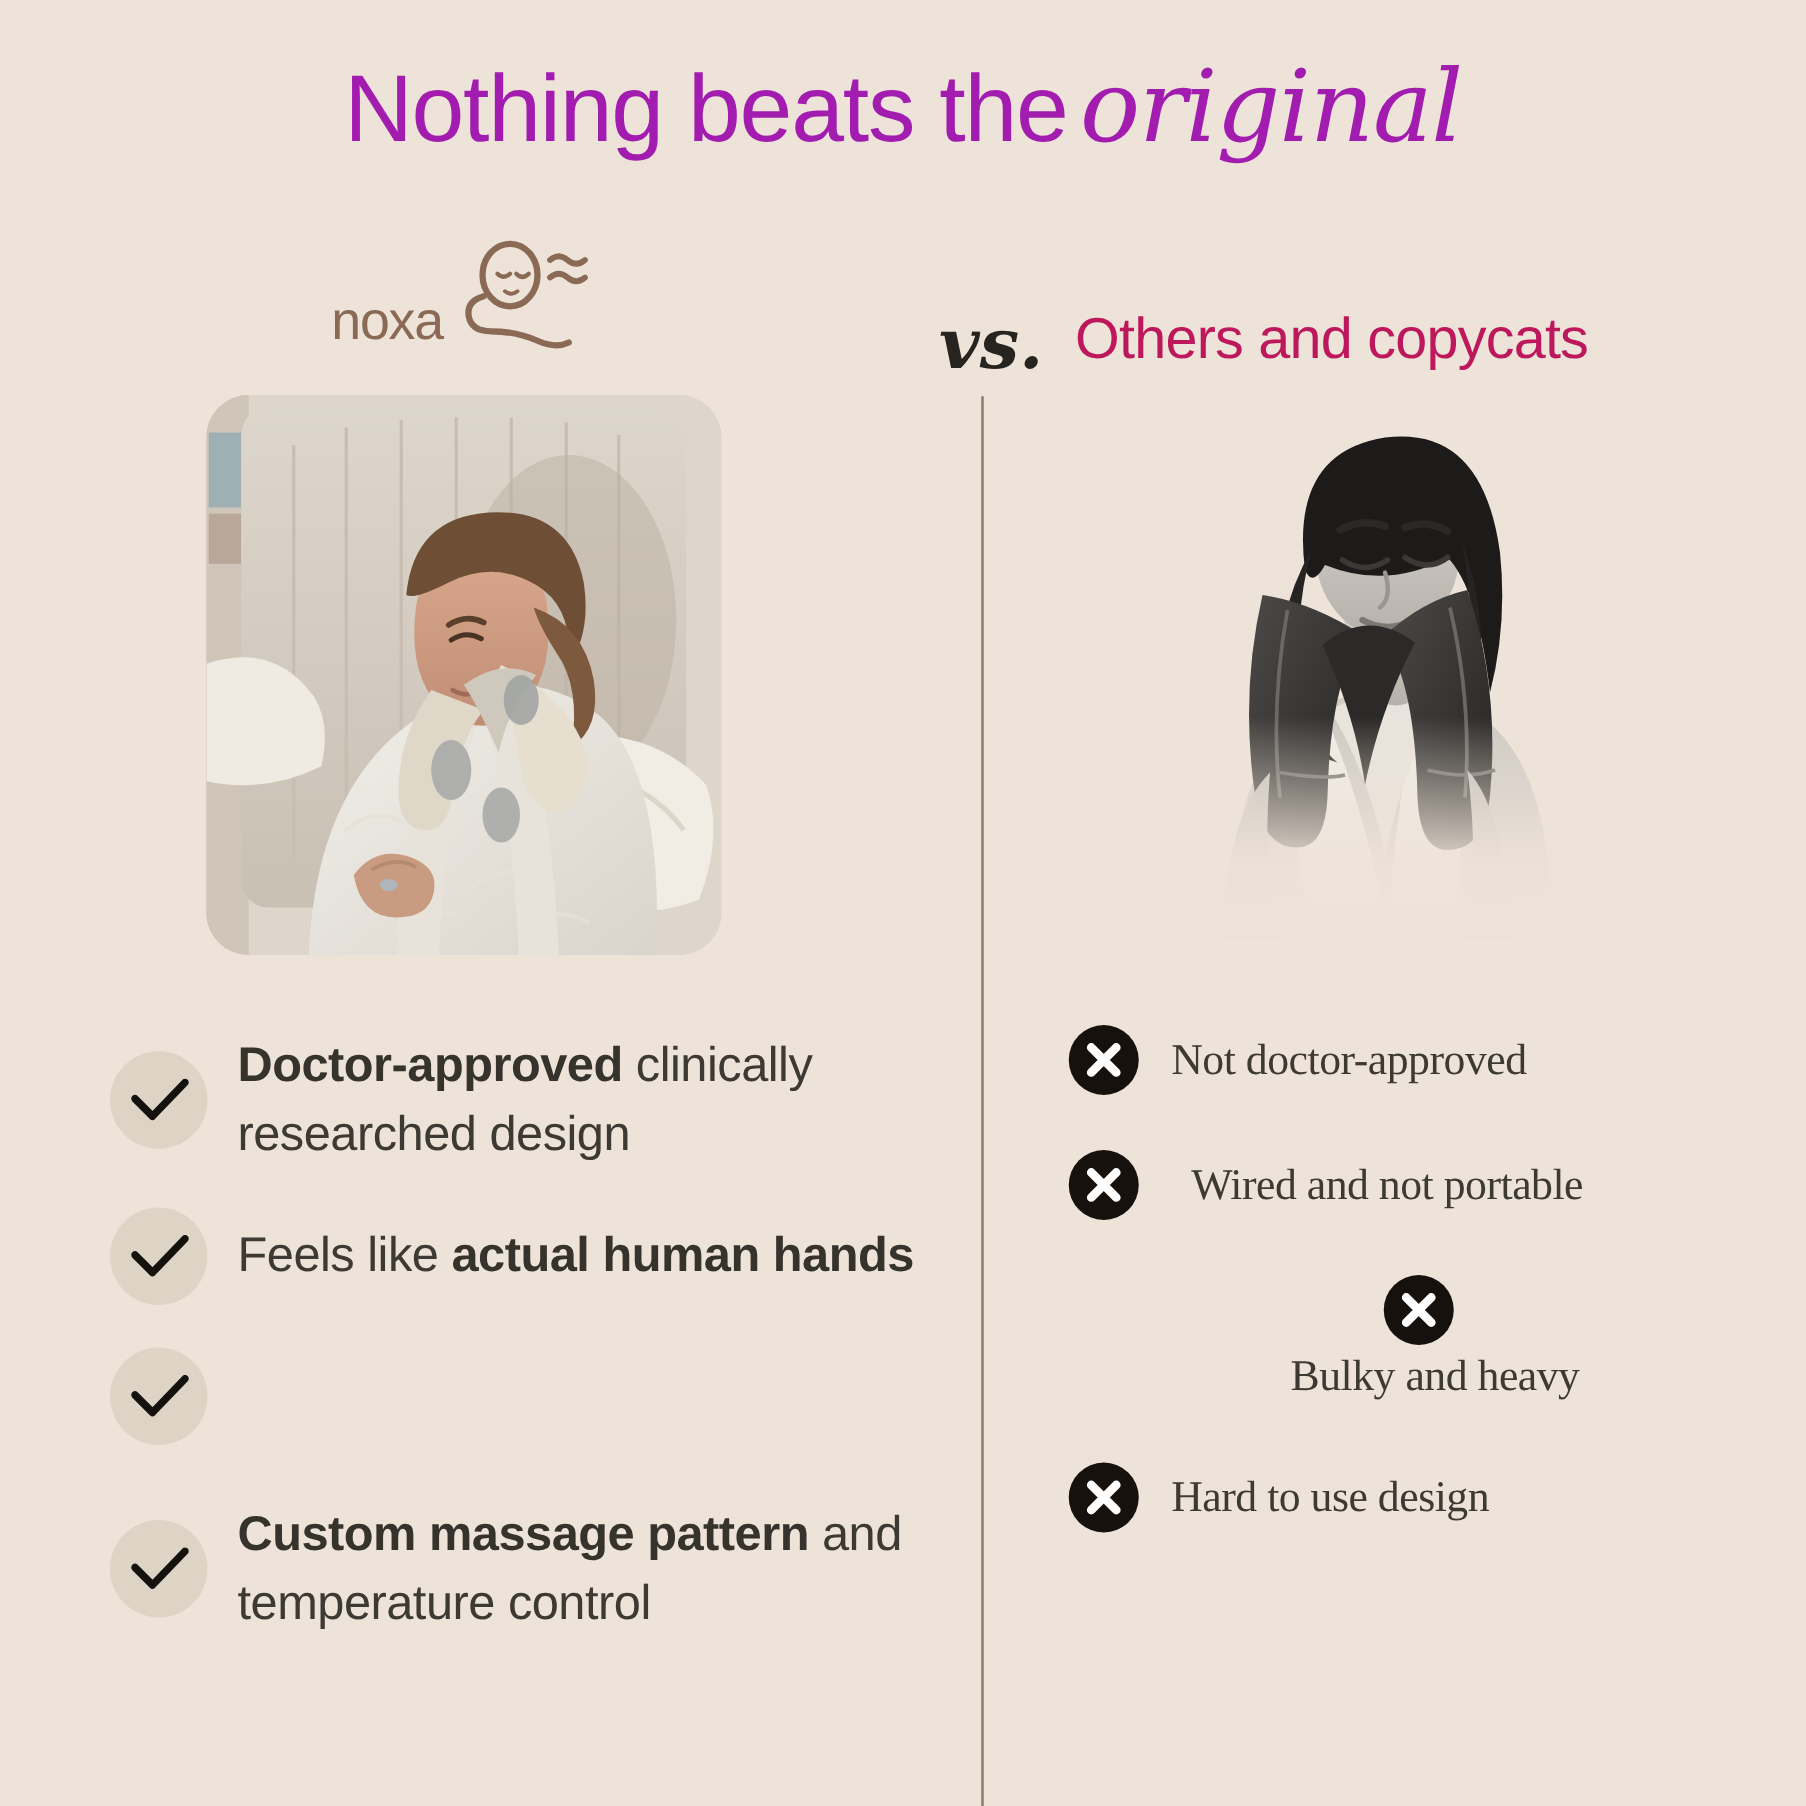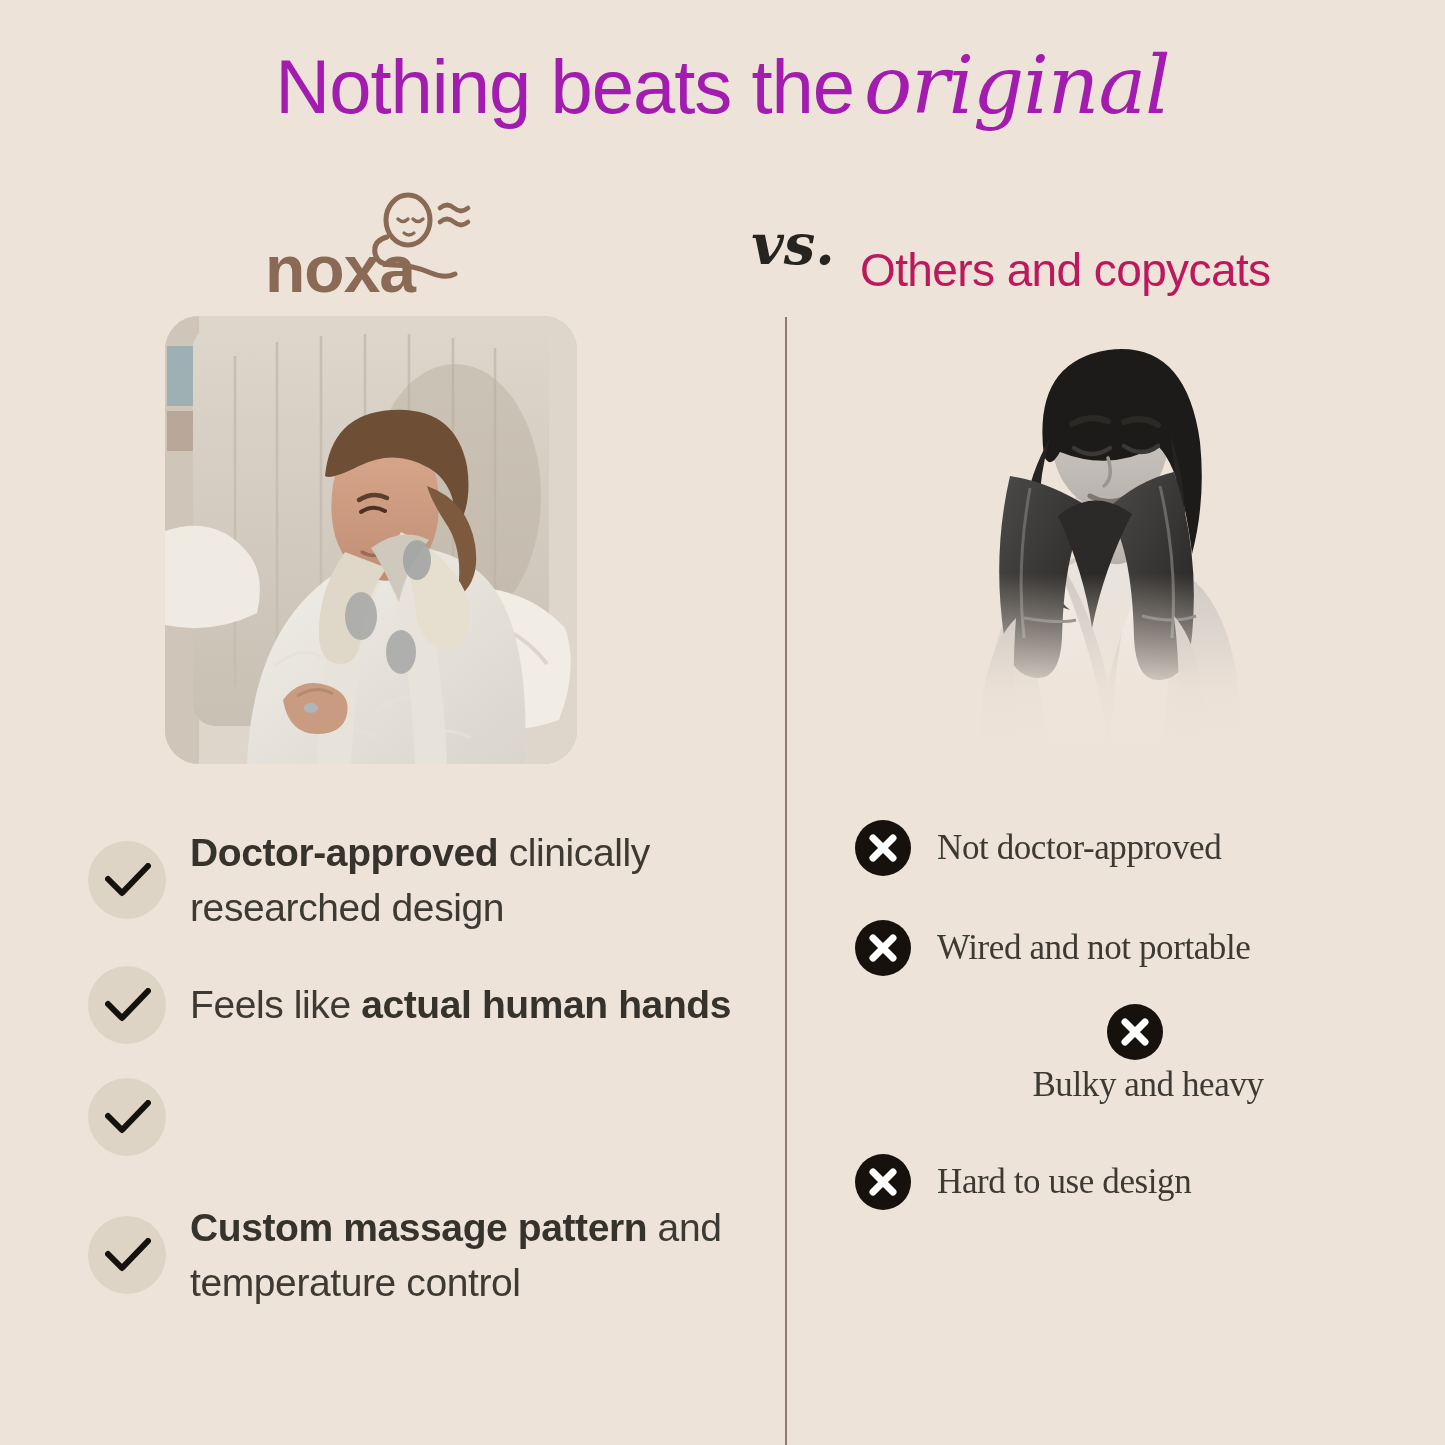--- a/index.html
+++ b/index.html
@@ -73,32 +73,32 @@
     position: absolute;
     left: 105px;
     top: 0px;
     width: 120px;
     height: 90px;
   }
   .logo-word {
     position: absolute;
     left: 0px;
     top: 44px;
-    font-size: 66px;
+    font-size: 43px;
     line-height: 1;
-    font-weight: 700;
+    font-weight: 400;
     color: #8a6a55;
     letter-spacing: -1px;
     font-family: "Liberation Sans", sans-serif;
   }
 
   .vs-label {
     position: absolute;
     left: 733px;
-    top: 211px;
+    top: 242px;
     width: 120px;
     text-align: center;
     font-family: "DejaVu Serif", serif;
     font-style: italic;
     font-weight: 700;
     font-size: 56px;
     color: #272420;
     letter-spacing: 0px;
   }
 
@@ -208,21 +208,21 @@
     letter-spacing: -0.4px;
     font-family: Liberation Serif, serif;
   }
 
   
   .list-left .feat-row.r1 { margin-bottom: 30px; }
   .list-left .feat-row.r2 { margin-bottom: 34px; }
   .list-left .feat-row.r3 { margin-bottom: 44px; }
   .list-right .x-row.q1 { margin-bottom: 44px; }
   .list-right .x-row.q2 { margin-bottom: 36px; }
-  .list-right .x-row.q3 { margin-bottom: 28px; }
+  .list-right .x-row.q3 { margin-bottom: 44px; gap: 16px; }
   .list-right .x-row.q4 { margin-bottom: 44px; flex-direction: column; }
 </style>
 </head>
 <body>
 
 <div class="headline">
   <span class="plain">Nothing beats the</span><span class="emph">original</span>
 </div>
 
 <div class="divider"></div>

